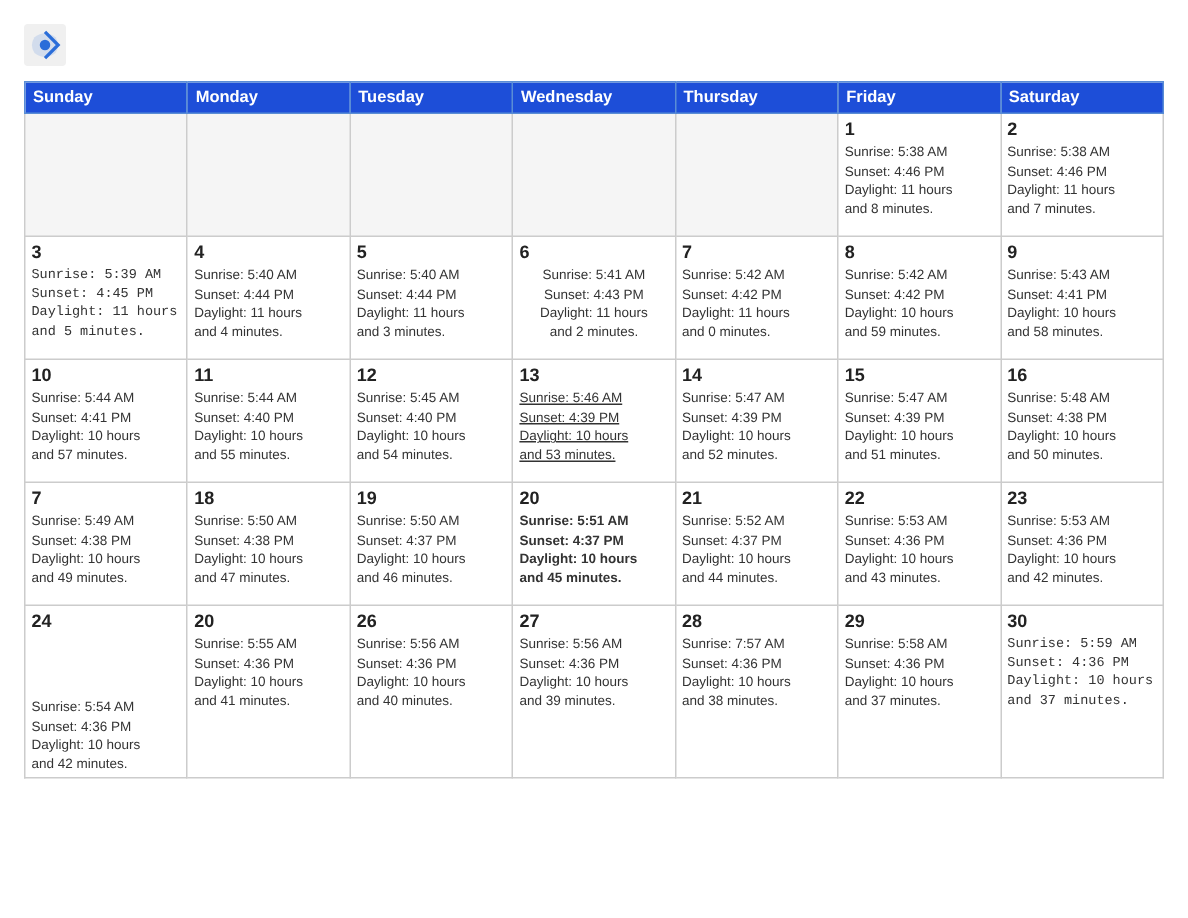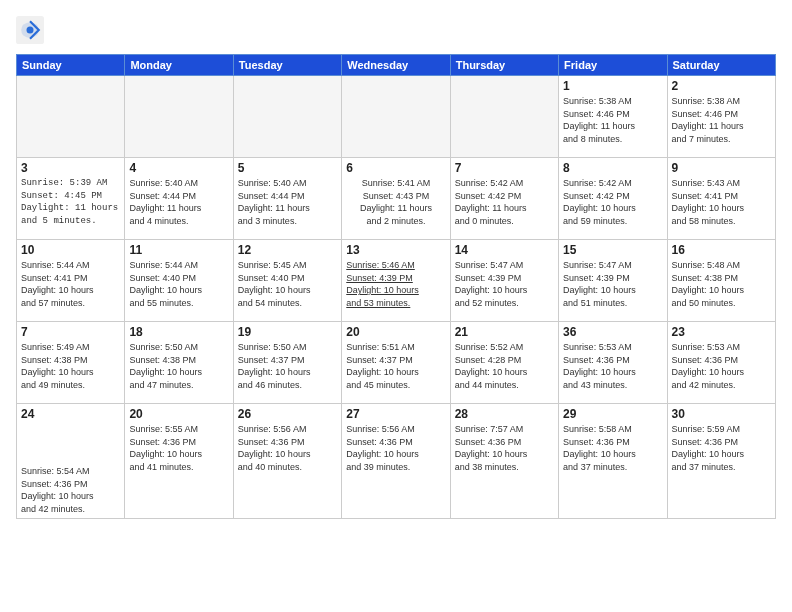--- a/index.html
+++ b/index.html
@@ -266,34 +266,34 @@
           </td>
           <td>
             <span class="day-num">19</span>
             <div class="day-detail" style="white-space: pre-line;">Sunrise: 5:50 AM
 Sunset: 4:37 PM
 Daylight: 10 hours
 and 46 minutes.</div>
           </td>
           <td>
             <span class="day-num">20</span>
-            <div class="day-detail" style="white-space: pre-line;">Sunrise: 5:51 AM
+            <div class="day-detail" style="white-space: pre-line; font-weight: bold;">Sunrise: 5:51 AM
 Sunset: 4:37 PM
 Daylight: 10 hours
 and 45 minutes.</div>
           </td>
           <td>
             <span class="day-num">21</span>
             <div class="day-detail" style="white-space: pre-line;">Sunrise: 5:52 AM
-Sunset: 4:28 PM
+Sunset: 4:37 PM
 Daylight: 10 hours
 and 44 minutes.</div>
           </td>
           <td>
-            <span class="day-num">36</span>
+            <span class="day-num">22</span>
             <div class="day-detail" style="white-space: pre-line;">Sunrise: 5:53 AM
 Sunset: 4:36 PM
 Daylight: 10 hours
 and 43 minutes.</div>
           </td>
           <td>
             <span class="day-num">23</span>
             <div class="day-detail" style="white-space: pre-line;">Sunrise: 5:53 AM
 Sunset: 4:36 PM
 Daylight: 10 hours
@@ -338,21 +338,21 @@
           </td>
           <td>
             <span class="day-num">29</span>
             <div class="day-detail" style="white-space: pre-line;">Sunrise: 5:58 AM
 Sunset: 4:36 PM
 Daylight: 10 hours
 and 37 minutes.</div>
           </td>
           <td>
             <span class="day-num">30</span>
-            <div class="day-detail" style="white-space: pre-line;">Sunrise: 5:59 AM
+            <div class="day-detail" style="white-space: pre-line; font-family: Liberation Mono, monospace;">Sunrise: 5:59 AM
 Sunset: 4:36 PM
 Daylight: 10 hours
 and 37 minutes.</div>
           </td>
         </tr>
       </tbody>
   </table>
 </div>
 
 </body></html>

